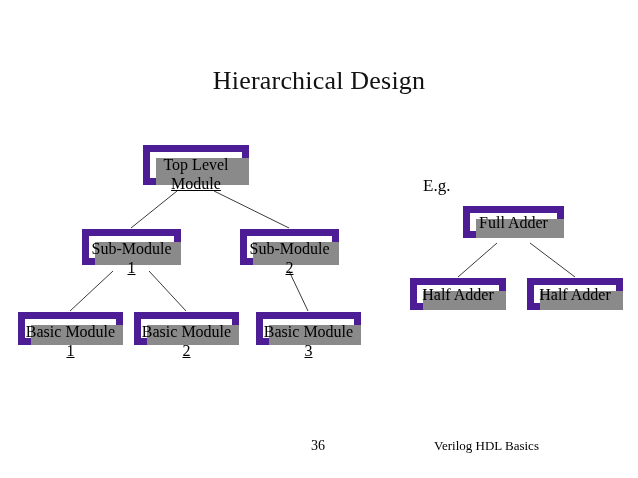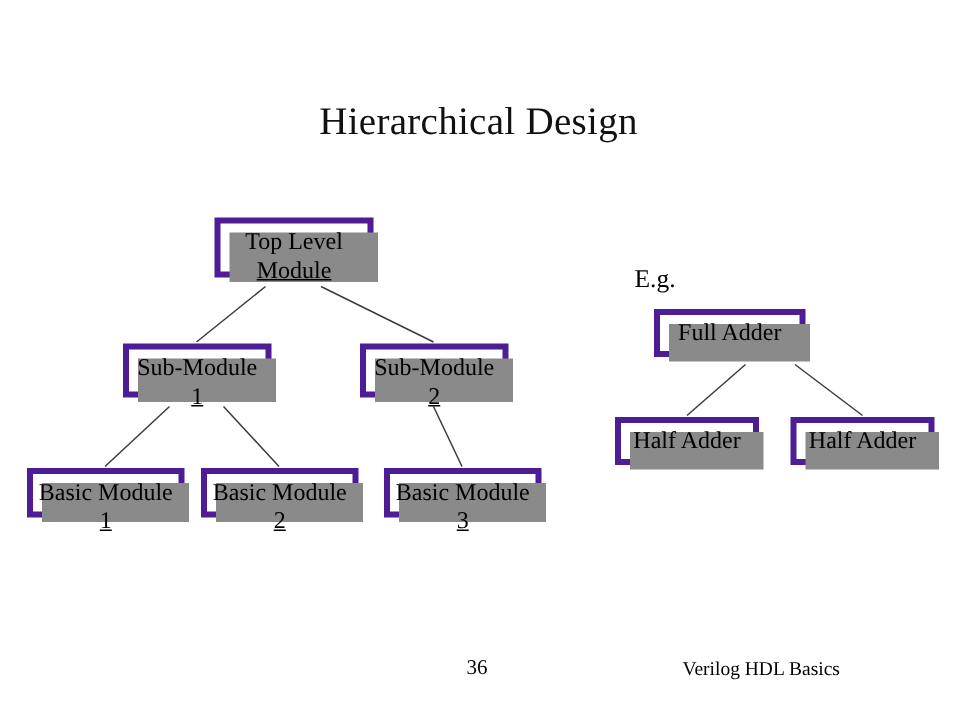--- a/index.html
+++ b/index.html
@@ -29,21 +29,21 @@
     letter-spacing: 0.2px;
     color: #111111;
     white-space: nowrap;
   }
 
   
   .node {
     position: absolute;
     box-sizing: border-box;
     background: #ffffff;
-    border: 4px solid #4c1d95;
+    border: 7px solid #4c1d95;
     z-index: 3;
   }
   .node .shadow {
     position: absolute;
     left: 6px;
     top: 6px;
     right: -7px;
     bottom: -7px;
     background: #8a8a8a;
     z-index: -1;
@@ -102,21 +102,21 @@
   #footer-page {
     position: absolute;
     left: 311px;
     top: 437px;
     font-size: 14px;
     line-height: 17px;
     white-space: nowrap;
   }
   #footer-note {
     position: absolute;
-    left: 455px;
+    left: 434px;
     top: 438px;
     font-size: 13px;
     line-height: 16px;
     white-space: nowrap;
   }
 </style>
 </head>
 <body>
 
 <div id="slide">
@@ -171,21 +171,21 @@
   </div>
 
   <div class="node" style="left:256px; top:312px; width:105px; height:33px;">
     <span class="shadow"></span>
     <span class="label line1">Basic Module</span>
     <span class="label line2">3</span>
   </div>
 
   <div id="eg-label">E.g.</div>
 
-  <div class="node single" style="left:436px; top:206px; width:101px; height:32px;">
+  <div class="node single" style="left:463px; top:206px; width:101px; height:32px;">
     <span class="shadow"></span>
     <span class="label">Full Adder</span>
   </div>
 
   <div class="node single" style="left:410px; top:278px; width:96px; height:32px;">
     <span class="shadow"></span>
     <span class="label">Half Adder</span>
   </div>
 
   <div class="node single" style="left:527px; top:278px; width:96px; height:32px;">

